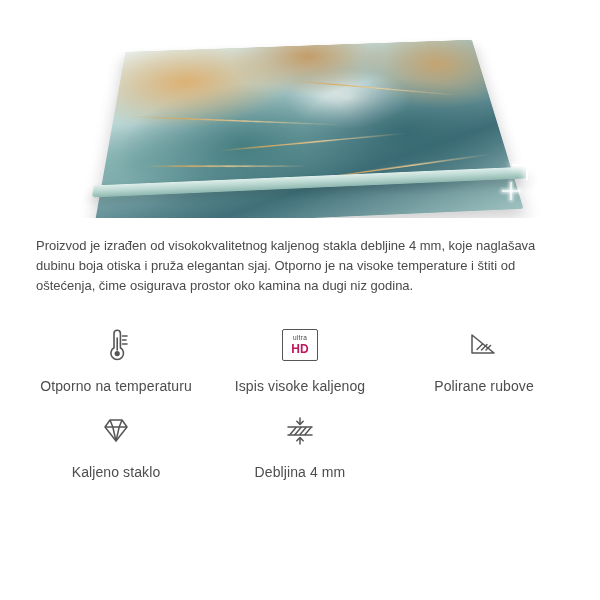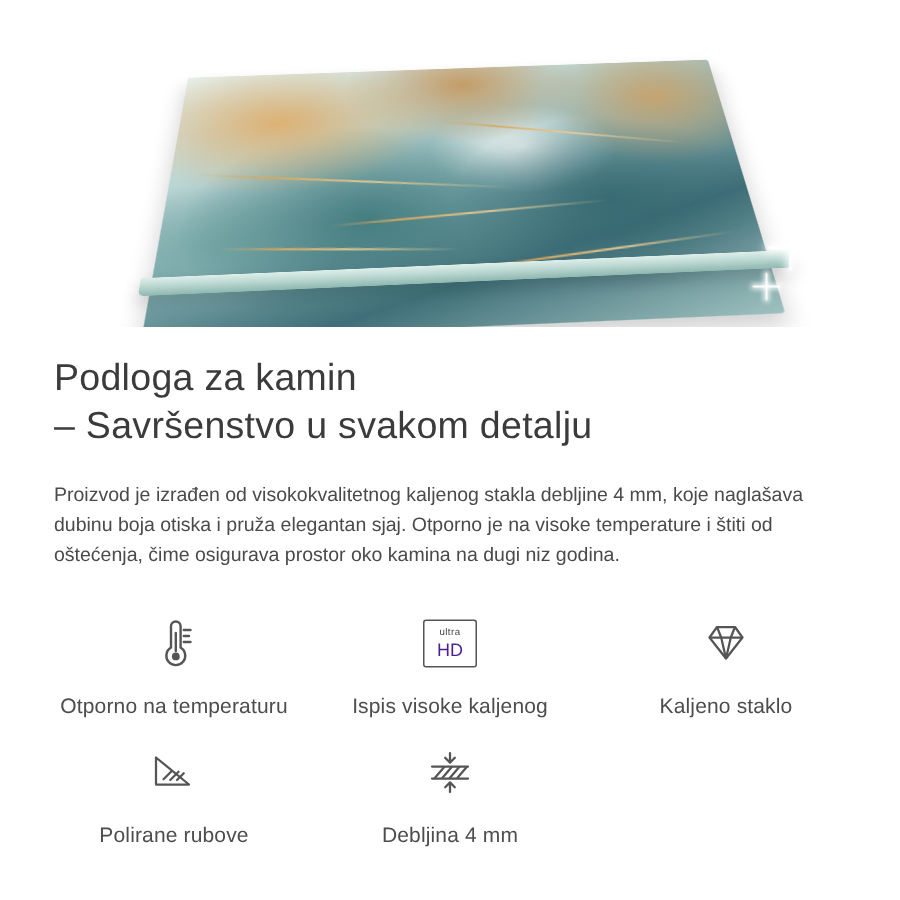--- a/index.html
+++ b/index.html
@@ -157,22 +157,22 @@
     line-height: 1;
   }
   .hd-top {
     font-size: 6.5px;
     letter-spacing: 0.3px;
     color: #444;
     margin-bottom: 1px;
   }
   .hd-bottom {
     font-size: 12px;
-    font-weight: normal;
-    color: #4c1d95;
+    font-weight: bold;
+    color: #be185d;
   }
 </style>
 </head>
 <body>
 
 <div class="page">
 
   <div class="hero">
     <div class="hero-plate">
       <div class="marble">
@@ -182,24 +182,20 @@
         <div class="vein v4"></div>
         <div class="vein v5"></div>
       </div>
     </div>
     <div class="glass-edge"></div>
     <div class="sparkle sparkle-a"></div>
     <div class="sparkle sparkle-b"></div>
   </div>
 
   <div class="content">
-    <h1 class="headline">
-      <span>Podloga za kamin</span>
-      <span class="line2">– Savršenstvo u svakom detalju</span>
-    </h1>
     <p class="body-text">Proizvod je izrađen od visokokvalitetnog kaljenog stakla debljine 4 mm, koje naglašava dubinu boja otiska i pruža elegantan sjaj. Otporno je na visoke temperature i štiti od oštećenja, čime osigurava prostor oko kamina na dugi niz godina.</p>
   </div>
 
   <div class="features">
 
     <div class="feature">
       <div class="feature-icon">
         <svg width="40" height="40" viewBox="0 0 40 40" fill="none" stroke="#555" stroke-width="1.6" stroke-linecap="round">
           <path d="M18 8.5a3.2 3.2 0 0 1 6.4 0v14.2a6.3 6.3 0 1 1-6.4 0z"></path>
           <line x1="21.2" y1="13" x2="21.2" y2="25"></line>
@@ -218,42 +214,42 @@
           <div class="hd-top">ultra</div>
           <div class="hd-bottom">HD</div>
         </div>
       </div>
       <div class="feature-label">Ispis visoke kaljenog</div>
     </div>
 
 
     <div class="feature">
       <div class="feature-icon">
+        <svg width="40" height="40" viewBox="0 0 40 40" fill="none" stroke="#555" stroke-width="1.5" stroke-linecap="round" stroke-linejoin="round">
+          <path d="M8 28h22L8 10z" stroke-width="1.5"></path>
+          <line x1="13" y1="24.5" x2="18.5" y2="19"></line>
+          <line x1="17.5" y1="25" x2="23" y2="19.5"></line>
+          <line x1="22" y1="25" x2="26.5" y2="20.5"></line>
+        </svg>
+      </div>
+      <div class="feature-label">Polirane rubove</div>
+    </div>
+
+    <div class="feature">
+      <div class="feature-icon">
         <svg width="40" height="40" viewBox="0 0 40 40" fill="none" stroke="#555" stroke-width="1.5" stroke-linejoin="round">
           <path d="M9 16l5-7h12l5 7-11 14z"></path>
           <line x1="9" y1="16" x2="31" y2="16"></line>
           <line x1="14" y1="9" x2="16.8" y2="16"></line>
           <line x1="26" y1="9" x2="23.2" y2="16"></line>
           <line x1="16.8" y1="16" x2="20" y2="30"></line>
           <line x1="23.2" y1="16" x2="20" y2="30"></line>
         </svg>
       </div>
       <div class="feature-label">Kaljeno staklo</div>
-    </div>
-
-    <div class="feature">
-      <div class="feature-icon">
-        <svg width="40" height="40" viewBox="0 0 40 40" fill="none" stroke="#555" stroke-width="1.5" stroke-linecap="round" stroke-linejoin="round">
-          <path d="M8 28h22L8 10z" stroke-width="1.5"></path>
-          <line x1="13" y1="24.5" x2="18.5" y2="19"></line>
-          <line x1="17.5" y1="25" x2="23" y2="19.5"></line>
-          <line x1="22" y1="25" x2="26.5" y2="20.5"></line>
-        </svg>
-      </div>
-      <div class="feature-label">Polirane rubove</div>
     </div>
 
     <div class="feature">
       <div class="feature-icon">
         <svg width="40" height="40" viewBox="0 0 40 40" fill="none" stroke="#555" stroke-width="1.5" stroke-linecap="round" stroke-linejoin="round">
           <line x1="20" y1="7" x2="20" y2="13"></line>
           <polyline points="16.8,10.2 20,13.4 23.2,10.2"></polyline>
           <line x1="8" y1="16" x2="32" y2="16"></line>
           <line x1="8" y1="24" x2="32" y2="24"></line>
           <line x1="10" y1="23.5" x2="16" y2="16.5"></line>

